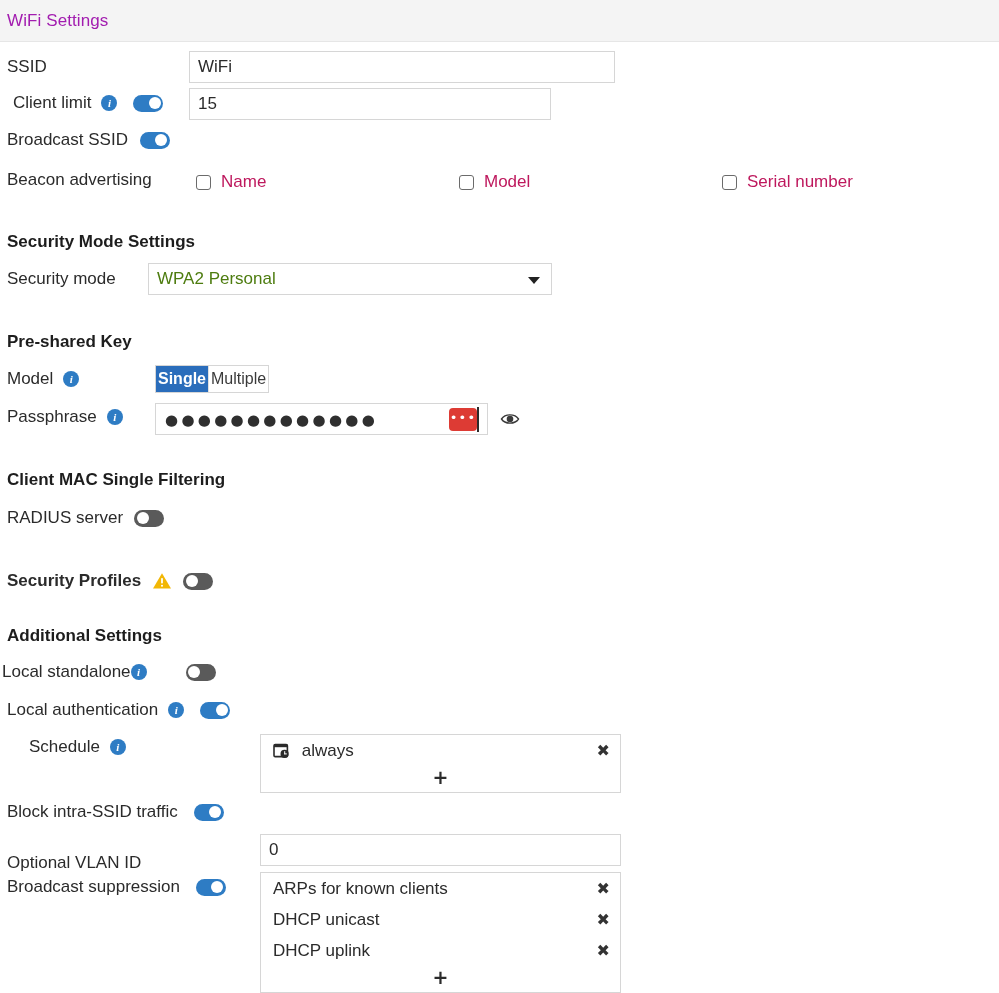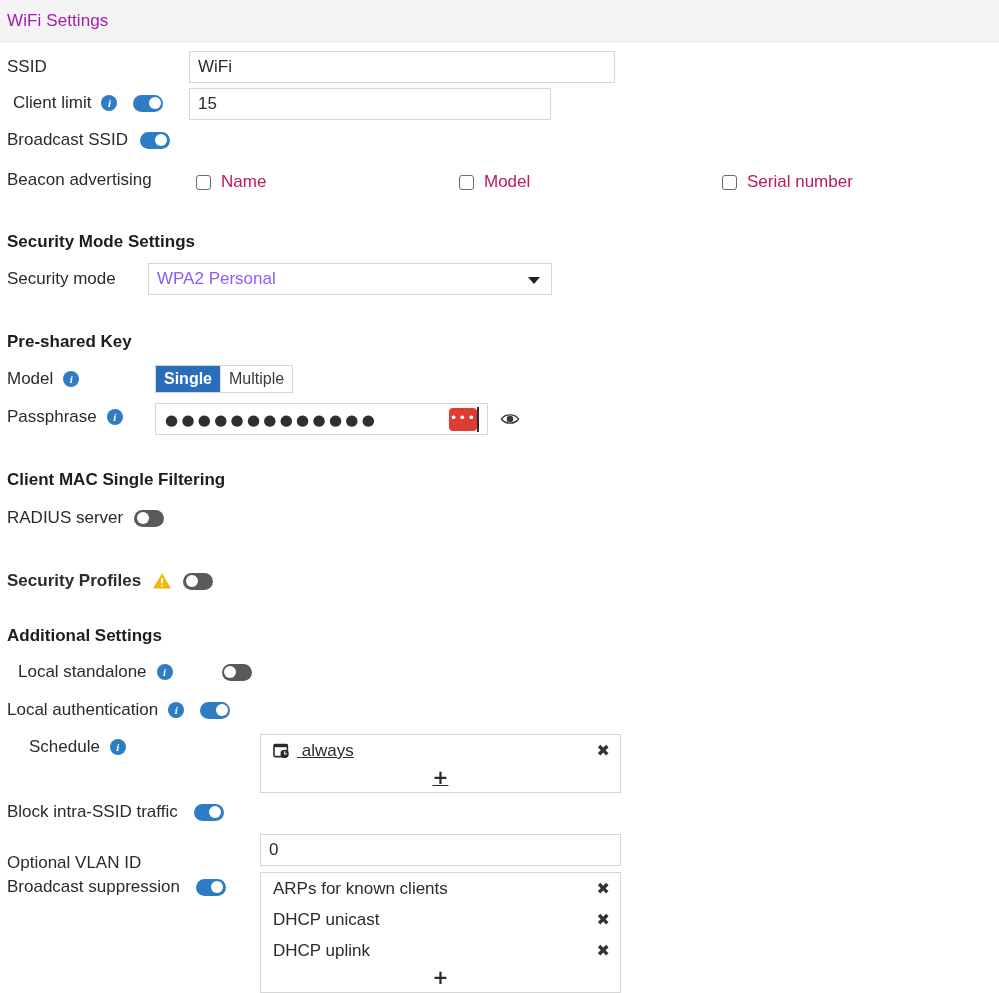--- a/index.html
+++ b/index.html
@@ -117,21 +117,21 @@
     box-sizing: border-box;
     border: 1px solid #d6d6d6;
     background: #ffffff;
     height: 32px;
     position: absolute;
     display: flex;
     align-items: center;
     padding: 0 8px;
     cursor: pointer;
   }
-  .select-box .sel-val { font-size: 17px; color: #8b5cf6; }
+  .select-box .sel-val { font-size: 17px; color: #4d7c0f; }
   .caret {
     position: absolute;
     right: 11px; top: 13px;
     width: 0; height: 0;
     border-left: 6px solid transparent;
     border-right: 6px solid transparent;
     border-top: 7px solid #222222;
   }
 
   
@@ -148,21 +148,21 @@
 
   
   .segmented {
     position: absolute;
     display: flex;
     border: 1px solid #d6d6d6;
     box-sizing: border-box;
     height: 28px;
   }
   .seg {
-    padding: 0 8px;
+    padding: 0 2px;
     height: 26px;
     line-height: 26px;
     font-size: 16px;
     cursor: pointer;
     box-sizing: border-box;
     white-space: nowrap;
   }
   .seg.active { background: #2a6dbb; color: #ffffff; font-weight: bold; }
   .seg.idle   { background: #ffffff; color: #3a3a3a; border-left: 1px solid #e0e0e0; }
 
@@ -350,41 +350,41 @@
       <circle cx="10" cy="13.8" r="1.05" fill="#ffffff"></circle>
     </svg>
   </span>
   <span class="toggle off">
       <span class="knob"></span>
     </span>
 </div>
 
 <div class="section-title" style="left:7px; top:626px;">Additional Settings</div>
 
-<div class="row" style="left:18px; top:662px; gap:10px;">
+<div class="row" style="left:2px; top:662px; ">
   <span class="label">Local standalone</span>
   <span class="info-icon">i</span>
   <span class="toggle off" style="margin-left:39px;">
       <span class="knob"></span>
     </span>
 </div>
 
 <div class="row" style="left:7px; top:700px; gap:10px;">
   <span class="label">Local authentication</span>
   <span class="info-icon">i</span>
   <span class="toggle on" style="margin-left:6px;">
       <span class="knob"></span>
     </span>
 </div>
 
 <div class="row" style="left:7px; top:737px; gap:10px;margin-left:22px;">
   <span class="label">Schedule</span>
   <span class="info-icon">i</span>
 </div>
-<div class="listbox" style="left:260px; top:734px; width:361px;text-decoration:underline;">
+<div class="listbox" style="left:260px; top:734px; width:361px;">
   <div class="item">
     <span class="sched-icon">
       <svg width="17" height="16" viewBox="0 0 17 16">
         <rect x="1" y="1.6" width="13.4" height="12" rx="1.2" fill="none" stroke="#2b2b2b" stroke-width="1.6"></rect>
         <rect x="1" y="1.6" width="13.4" height="2.6" fill="#2b2b2b"></rect>
         <circle cx="11.6" cy="10.9" r="4.1" fill="#2b2b2b"></circle>
         <rect x="11.2" y="8.2" width="1" height="3.1" fill="#ffffff"></rect>
         <rect x="11.2" y="10.4" width="2.6" height="1" fill="#ffffff"></rect>
       </svg>
     </span>

